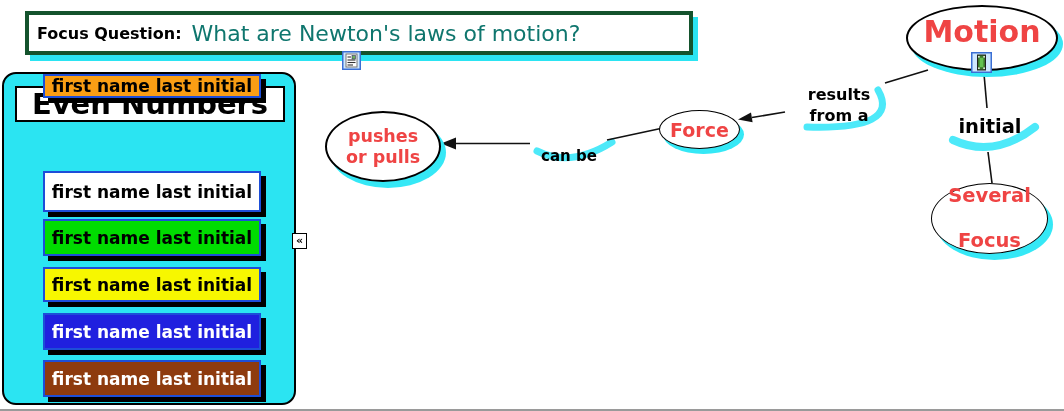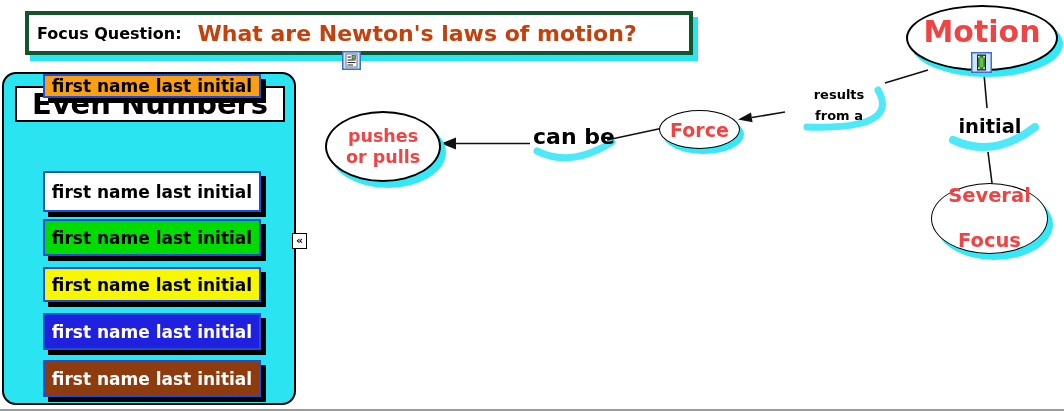--- a/index.html
+++ b/index.html
@@ -9,21 +9,21 @@
   }
   .bottom-edge{position:absolute;left:0;right:0;bottom:0;height:2px;background:#9a9a9a;}
 
   
   .focus-box{
     position:absolute;left:25px;top:11px;width:652px;height:36px;
     background:#fff;border:4px solid #14532d;box-shadow:5px 6px 0 #2be4f2;
     display:flex;align-items:center;padding-left:8px;box-sizing:content-box;
   }
   .focus-label{font-size:16px;font-weight:bold;color:#000;white-space:nowrap;}
-  .focus-question{font-size:22px;font-weight:bold;color:#c2410c;margin-left:16px;white-space:nowrap;}
+  .focus-question{font-size:22px;font-weight:normal;color:#0f766e;margin-left:10px;white-space:nowrap;}
 
   
   .att-icon{position:absolute;display:block;}
   #note-icon{left:342px;top:51px;}
   #movie-icon{left:971px;top:52px;}
 
   
   .panel{
     position:absolute;left:2px;top:72px;width:290px;height:329px;
     background:#2be4f2;border:2px solid #000;border-radius:14px;
@@ -64,22 +64,22 @@
     box-shadow:5px 6px 0 #35e8f6;font-size:30px;padding-bottom:14px;box-sizing:border-box;}
   .oval-force{left:659px;top:110px;width:79px;height:37px;border:1.6px solid #000;
     box-shadow:4px 5px 0 #35e8f6;font-size:19px;}
   .oval-pushes{left:325px;top:111px;width:112px;height:67px;border:2.2px solid #000;
     box-shadow:5px 6px 0 #35e8f6;font-size:17.5px;line-height:21px;}
   .oval-several{left:931px;top:183px;width:115px;height:69px;border:1.6px solid #000;
     box-shadow:5px 6px 0 #35e8f6;font-size:19.5px;line-height:24px;justify-content:space-between;}
   .link-label{
     position:absolute;z-index:2;font-weight:bold;color:#000;text-align:center;white-space:nowrap;
   }
-  #label-results{left:795px;top:84px;width:88px;font-size:13px;line-height:21px;}
-  #label-canbe{left:533px;top:124px;width:72px;font-size:22px;}
+  #label-results{left:795px;top:84px;width:88px;font-size:16px;line-height:21px;}
+  #label-canbe{left:533px;top:147px;width:72px;font-size:15px;}
   #label-follows{left:950px;top:115px;width:80px;font-size:19.5px;}
 </style>
 </head>
 <body>
 
 <div class="stage">
 
   <svg class="map-lines" width="1064" height="411" viewBox="0 0 1064 411">
 
     <path d="M 878 90 Q 901 130 807 127" stroke="#4de9f9" stroke-width="7" fill="none" stroke-linecap="round"></path>

